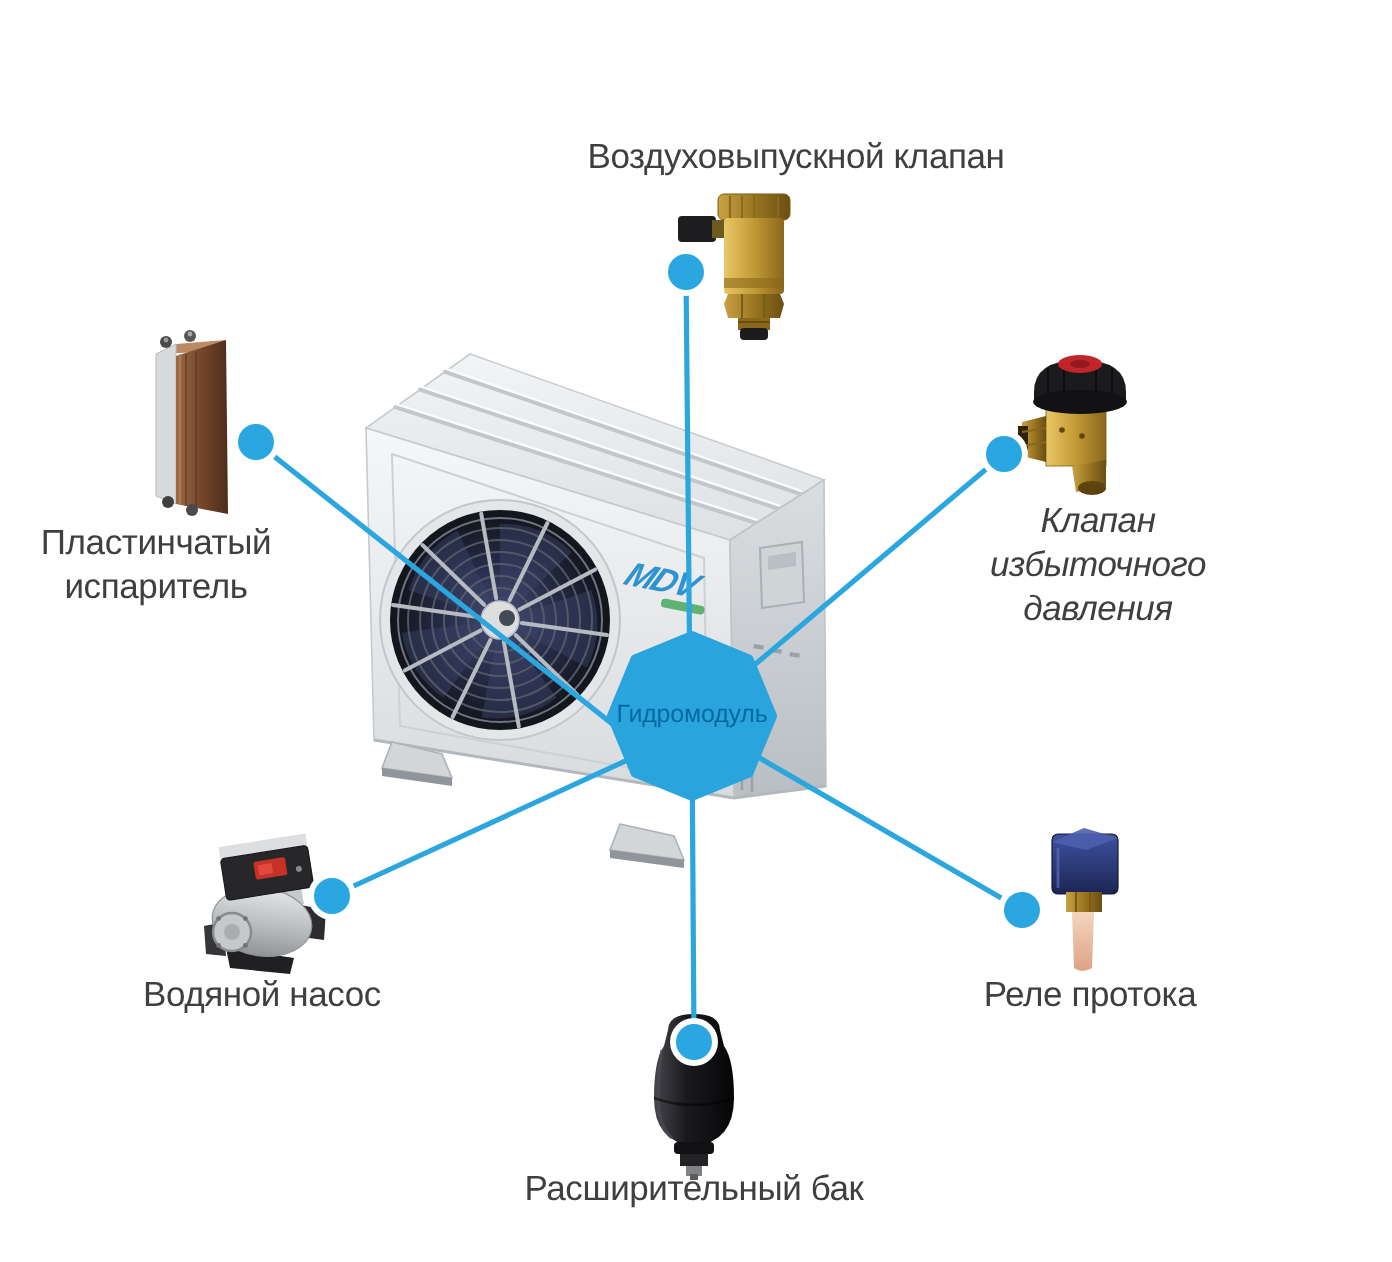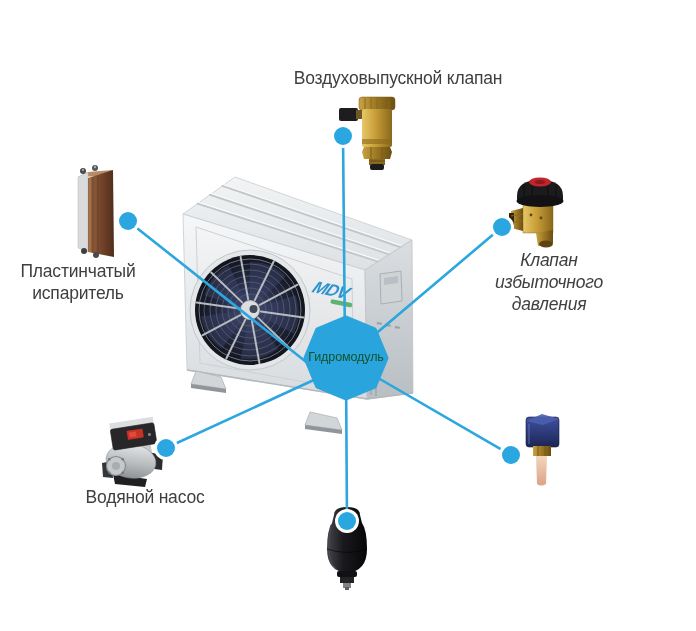--- a/index.html
+++ b/index.html
@@ -10,26 +10,26 @@
   .scene { position:absolute; left:0; top:0; }
   .label {
     position:absolute; transform:translateX(-50%);
     text-align:center; color:#3d3f41;
     font-size:17.5px; line-height:1.26; letter-spacing:-0.2px;
     white-space:pre-line;
   }
   .lbl-air    { left:373px; top:67px;  white-space:nowrap;margin-left:25px; }
   .lbl-evap   { left:78px;  top:260px; }
   .lbl-relief { left:549px; top:249px;font-style:italic; }
-  .lbl-pump   { left:131px; top:486px; white-space:nowrap;margin-left:14px; }
+  .lbl-pump   { left:131px; top:486px; white-space:nowrap; }
   .lbl-flow   { left:545px; top:486px; white-space:nowrap; }
   .lbl-tank   { left:347px; top:583px; white-space:nowrap; }
   .hub-label {
     position:absolute; left:346px; top:357px; transform:translate(-50%,-50%);
-    color:#14532d; font-size:12.5px; letter-spacing:-0.1px; white-space:nowrap;
+    color:#0369a1; font-size:12.5px; letter-spacing:-0.1px; white-space:nowrap;
   }
 </style>
 </head>
 <body>
 
 <div class="canvas">
 
 <svg class="scene" width="696" height="631" viewBox="0 0 696 631">
   <defs>
     <linearGradient id="gTop" x1="0" y1="0" x2="0" y2="1">
@@ -297,15 +297,17 @@
     </g>
   </g>
 </svg>
 
   <div class="label lbl-air">Воздуховыпускной клапан</div>
   <div class="label lbl-evap">Пластинчатый
 испаритель</div>
   <div class="label lbl-relief">Клапан
 избыточного давления</div>
   <div class="label lbl-pump">Водяной насос</div>
+  <div class="label lbl-flow">Реле протока</div>
+  <div class="label lbl-tank">Расширительный бак</div>
   <div class="hub-label">Гидромодуль</div>
 
 </div>
 
 </body></html>

